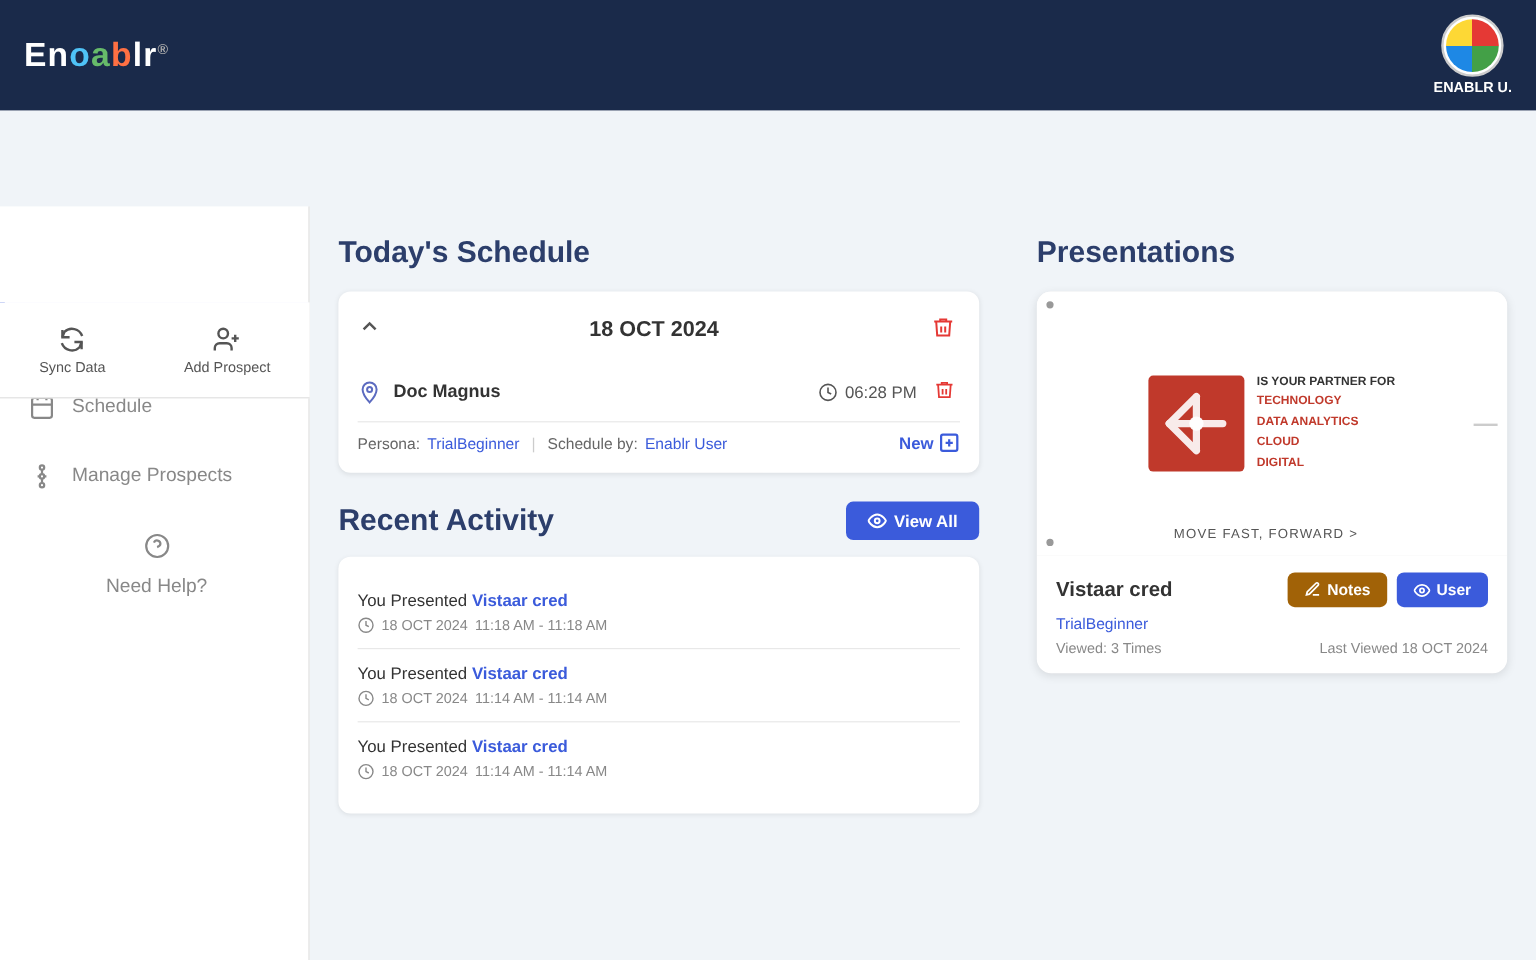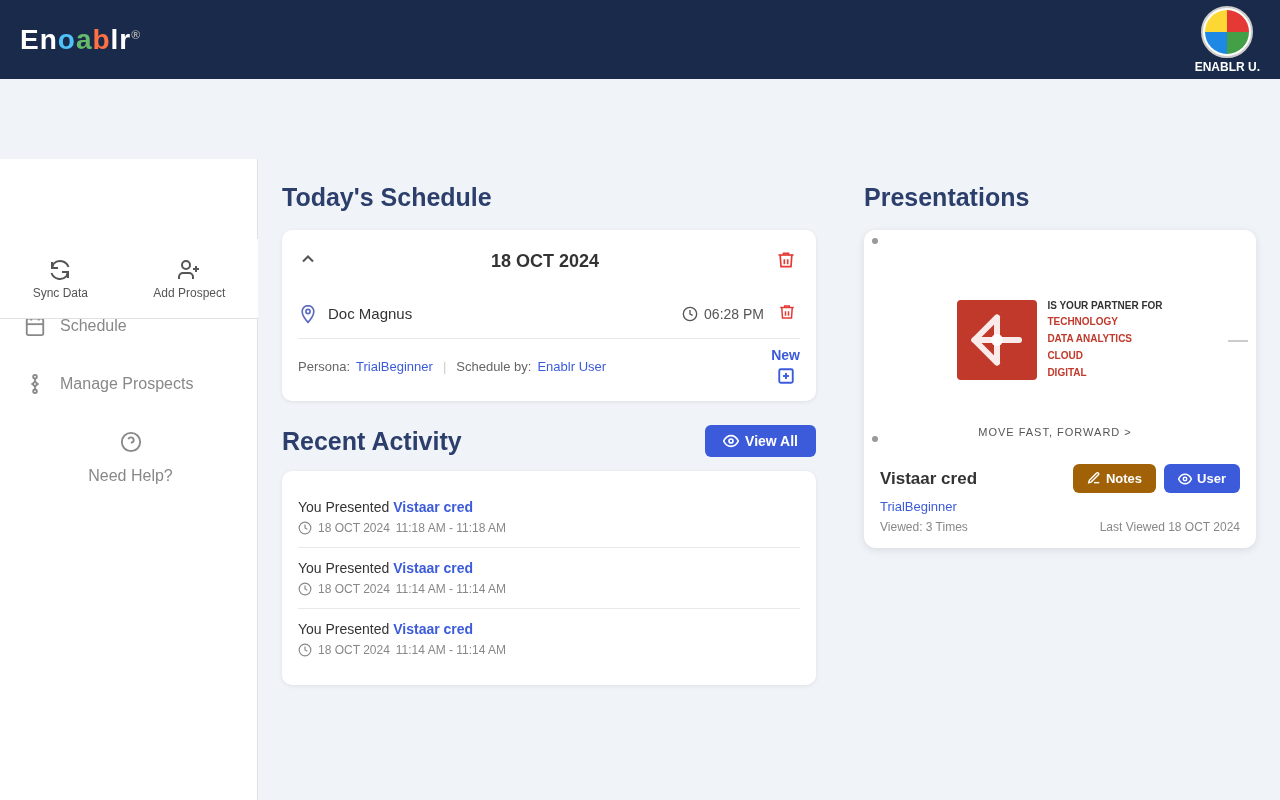--- a/index.html
+++ b/index.html
@@ -1,21 +1,21 @@
 <!DOCTYPE html>
 <html><head>
   <meta charset="utf-8">
   <style>
     * { box-sizing: border-box; margin: 0; padding: 0; }
     body { font-family: 'Segoe UI', Arial, sans-serif; background: #f0f4f8; width: 1280px; height: 800px; overflow: hidden; }
 
     
     .top-nav {
       background: #1a2a4a;
-      height: 79px;
+      height: 92px;
       display: flex;
       align-items: center;
       justify-content: space-between;
       padding: 0 20px;
     }
     .logo-area {
       display: flex;
       align-items: center;
     }
     .logo-text {
@@ -181,21 +181,21 @@
     .schedule-row {
       display: flex;
       align-items: center;
       gap: 10px;
       padding: 10px 0;
       border-bottom: 1px solid #e8e8e8;
     }
     .schedule-row:last-child { border-bottom: none; }
     .prospect-name {
       font-size: 15px;
-      font-weight: 400;
+      font-weight: 700;
       color: #333;
       flex: 1;
     }
     .time-area {
       display: flex;
       align-items: center;
       gap: 6px;
       color: #555;
       font-size: 14px;
     }
@@ -220,21 +220,20 @@
       display: flex;
       align-items: center;
       gap: 4px;
       color: #3b5bdb;
       font-weight: 600;
       font-size: 14px;
       cursor: pointer;
       background: none;
       border: none;
       margin-left: auto;
-      flex-direction: column;
     }
 
     
     .recent-header {
       display: flex;
       align-items: center;
       justify-content: space-between;
       margin-bottom: 14px;
     }
     .view-all-btn {

